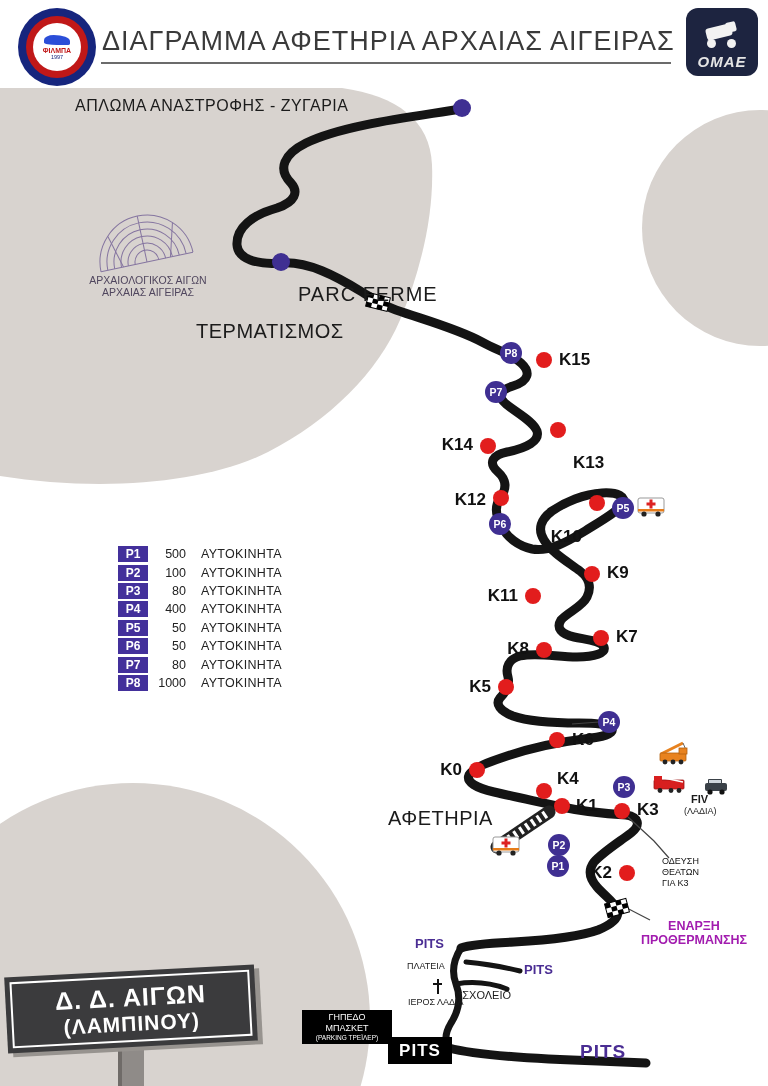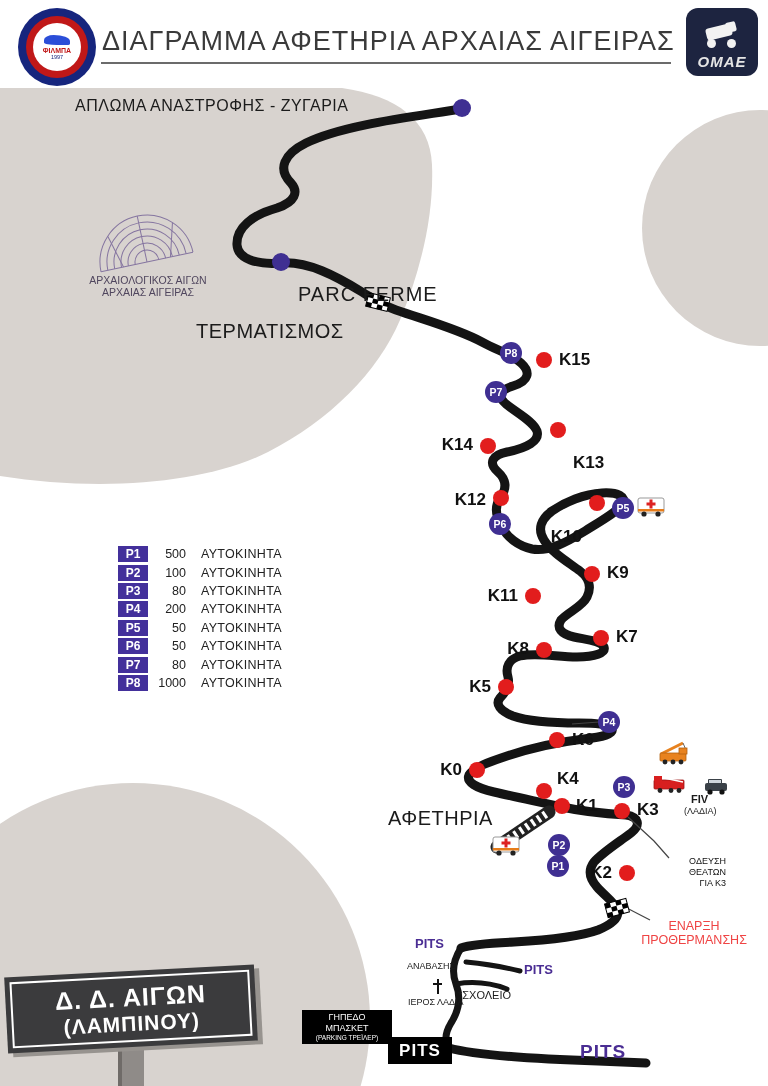--- a/index.html
+++ b/index.html
@@ -44,22 +44,22 @@
   .lg-count{display:inline-block;width:38px;text-align:right;font-size:12.5px;color:#222;}
   .lg-label{margin-left:15px;font-size:12.5px;color:#222;letter-spacing:.3px;}
   
   .pits-purple{color:#4a2d93;font-weight:bold;}
   .pits-sm{font-size:13px;}
   .pits-big{font-size:19px;letter-spacing:1px;}
   .pits-box{position:absolute;left:388px;top:1037px;width:64px;height:27px;background:#000;color:#fff;font-weight:bold;font-size:17px;display:flex;align-items:center;justify-content:center;letter-spacing:1px;}
   .basket-box{position:absolute;left:302px;top:1010px;width:90px;height:34px;background:#000;color:#fff;text-align:center;font-size:9px;line-height:10.5px;padding-top:2px;box-sizing:border-box;}
   .basket-box .b3{font-size:6.5px;}
   .services{position:absolute;left:520px;top:991px;font-size:9.5px;line-height:11px;font-weight:600;color:#111;}
-  .warmup{position:absolute;left:634px;top:919px;width:120px;text-align:center;font-size:12.5px;line-height:14px;color:#ef4444;}
-  .spect{position:absolute;left:662px;top:856px;width:64px;text-align:right;font-size:9px;line-height:11px;color:#111;}
+  .warmup{position:absolute;left:634px;top:919px;width:120px;text-align:center;font-size:12.5px;line-height:14px;color:#a21caf;font-weight:bold;}
+  .spect{position:absolute;left:662px;top:856px;width:64px;text-align:left;font-size:9px;line-height:11px;color:#111;}
   .cross-icon{position:absolute;left:432px;top:979px;width:11px;height:15px;}
   .cross-icon:before{content:"";position:absolute;left:4.5px;top:0;width:2.5px;height:15px;background:#111;}
   .cross-icon:after{content:"";position:absolute;left:1px;top:3.5px;width:9px;height:2.5px;background:#111;}
   
   .village-sign{position:absolute;left:6px;top:971px;width:250px;height:76px;background:#3b3b3d;transform:rotate(-3deg);box-shadow:5px 4px 0 #97938f;display:flex;align-items:center;justify-content:center;z-index:2;}
   .sign-inner{width:236px;height:62px;border:2px solid #fff;display:flex;flex-direction:column;align-items:center;justify-content:center;color:#fff;font-weight:bold;}
   .sign-l1{font-size:25px;letter-spacing:1px;}
   .sign-l2{font-size:21px;letter-spacing:1px;}
   .sign-post{position:absolute;left:118px;top:1043px;width:22px;height:43px;background:#8f8b88;border-left:4px solid #6f6b68;z-index:1;}
 </style>
@@ -267,21 +267,21 @@
     </div>
 
     <div class="warmup">
       <div>ΕΝΑΡΞΗ</div>
       <div>ΠΡΟΘΕΡΜΑΝΣΗΣ</div>
     </div>
 
     <div class="lbl pits-purple pits-sm" style="left:415px;top:936px;">PITS</div>
     <div class="lbl pits-purple pits-sm" style="left:524px;top:962px;">PITS</div>
 
-    <div class="lbl tiny" style="left:407px;top:961px;">ΑΝΑΒΑΣΗΣ</div>
+    <div class="lbl tiny" style="left:407px;top:961px;">ΠΛΑΤΕΙΑ</div>
     <div class="cross-icon"></div>
     <div class="lbl tiny" style="left:408px;top:997px;">ΙΕΡΟΣ ΛΑΔΙΑ</div>
     <div class="lbl" style="left:458px;top:989px;font-size:11px;font-weight:400;">*ΣΧΟΛΕΙΟ</div>
 
 
     <div class="basket-box">
       <div>ΓΗΠΕΔΟ</div>
       <div>ΜΠΑΣΚΕΤ</div>
       <div class="b3">(PARKING ΤΡΕΪΛΕΡ)</div>
     </div>
@@ -301,21 +301,21 @@
             <span class="lg-count">100</span>
             <span class="lg-label">ΑΥΤΟΚΙΝΗΤΑ</span>
           </div>
           <div class="legend-row">
             <span class="lg-box">P3</span>
             <span class="lg-count">80</span>
             <span class="lg-label">ΑΥΤΟΚΙΝΗΤΑ</span>
           </div>
           <div class="legend-row">
             <span class="lg-box">P4</span>
-            <span class="lg-count">200</span>
+            <span class="lg-count">400</span>
             <span class="lg-label">ΑΥΤΟΚΙΝΗΤΑ</span>
           </div>
           <div class="legend-row">
             <span class="lg-box">P5</span>
             <span class="lg-count">50</span>
             <span class="lg-label">ΑΥΤΟΚΙΝΗΤΑ</span>
           </div>
           <div class="legend-row">
             <span class="lg-box">P6</span>
             <span class="lg-count">50</span>

